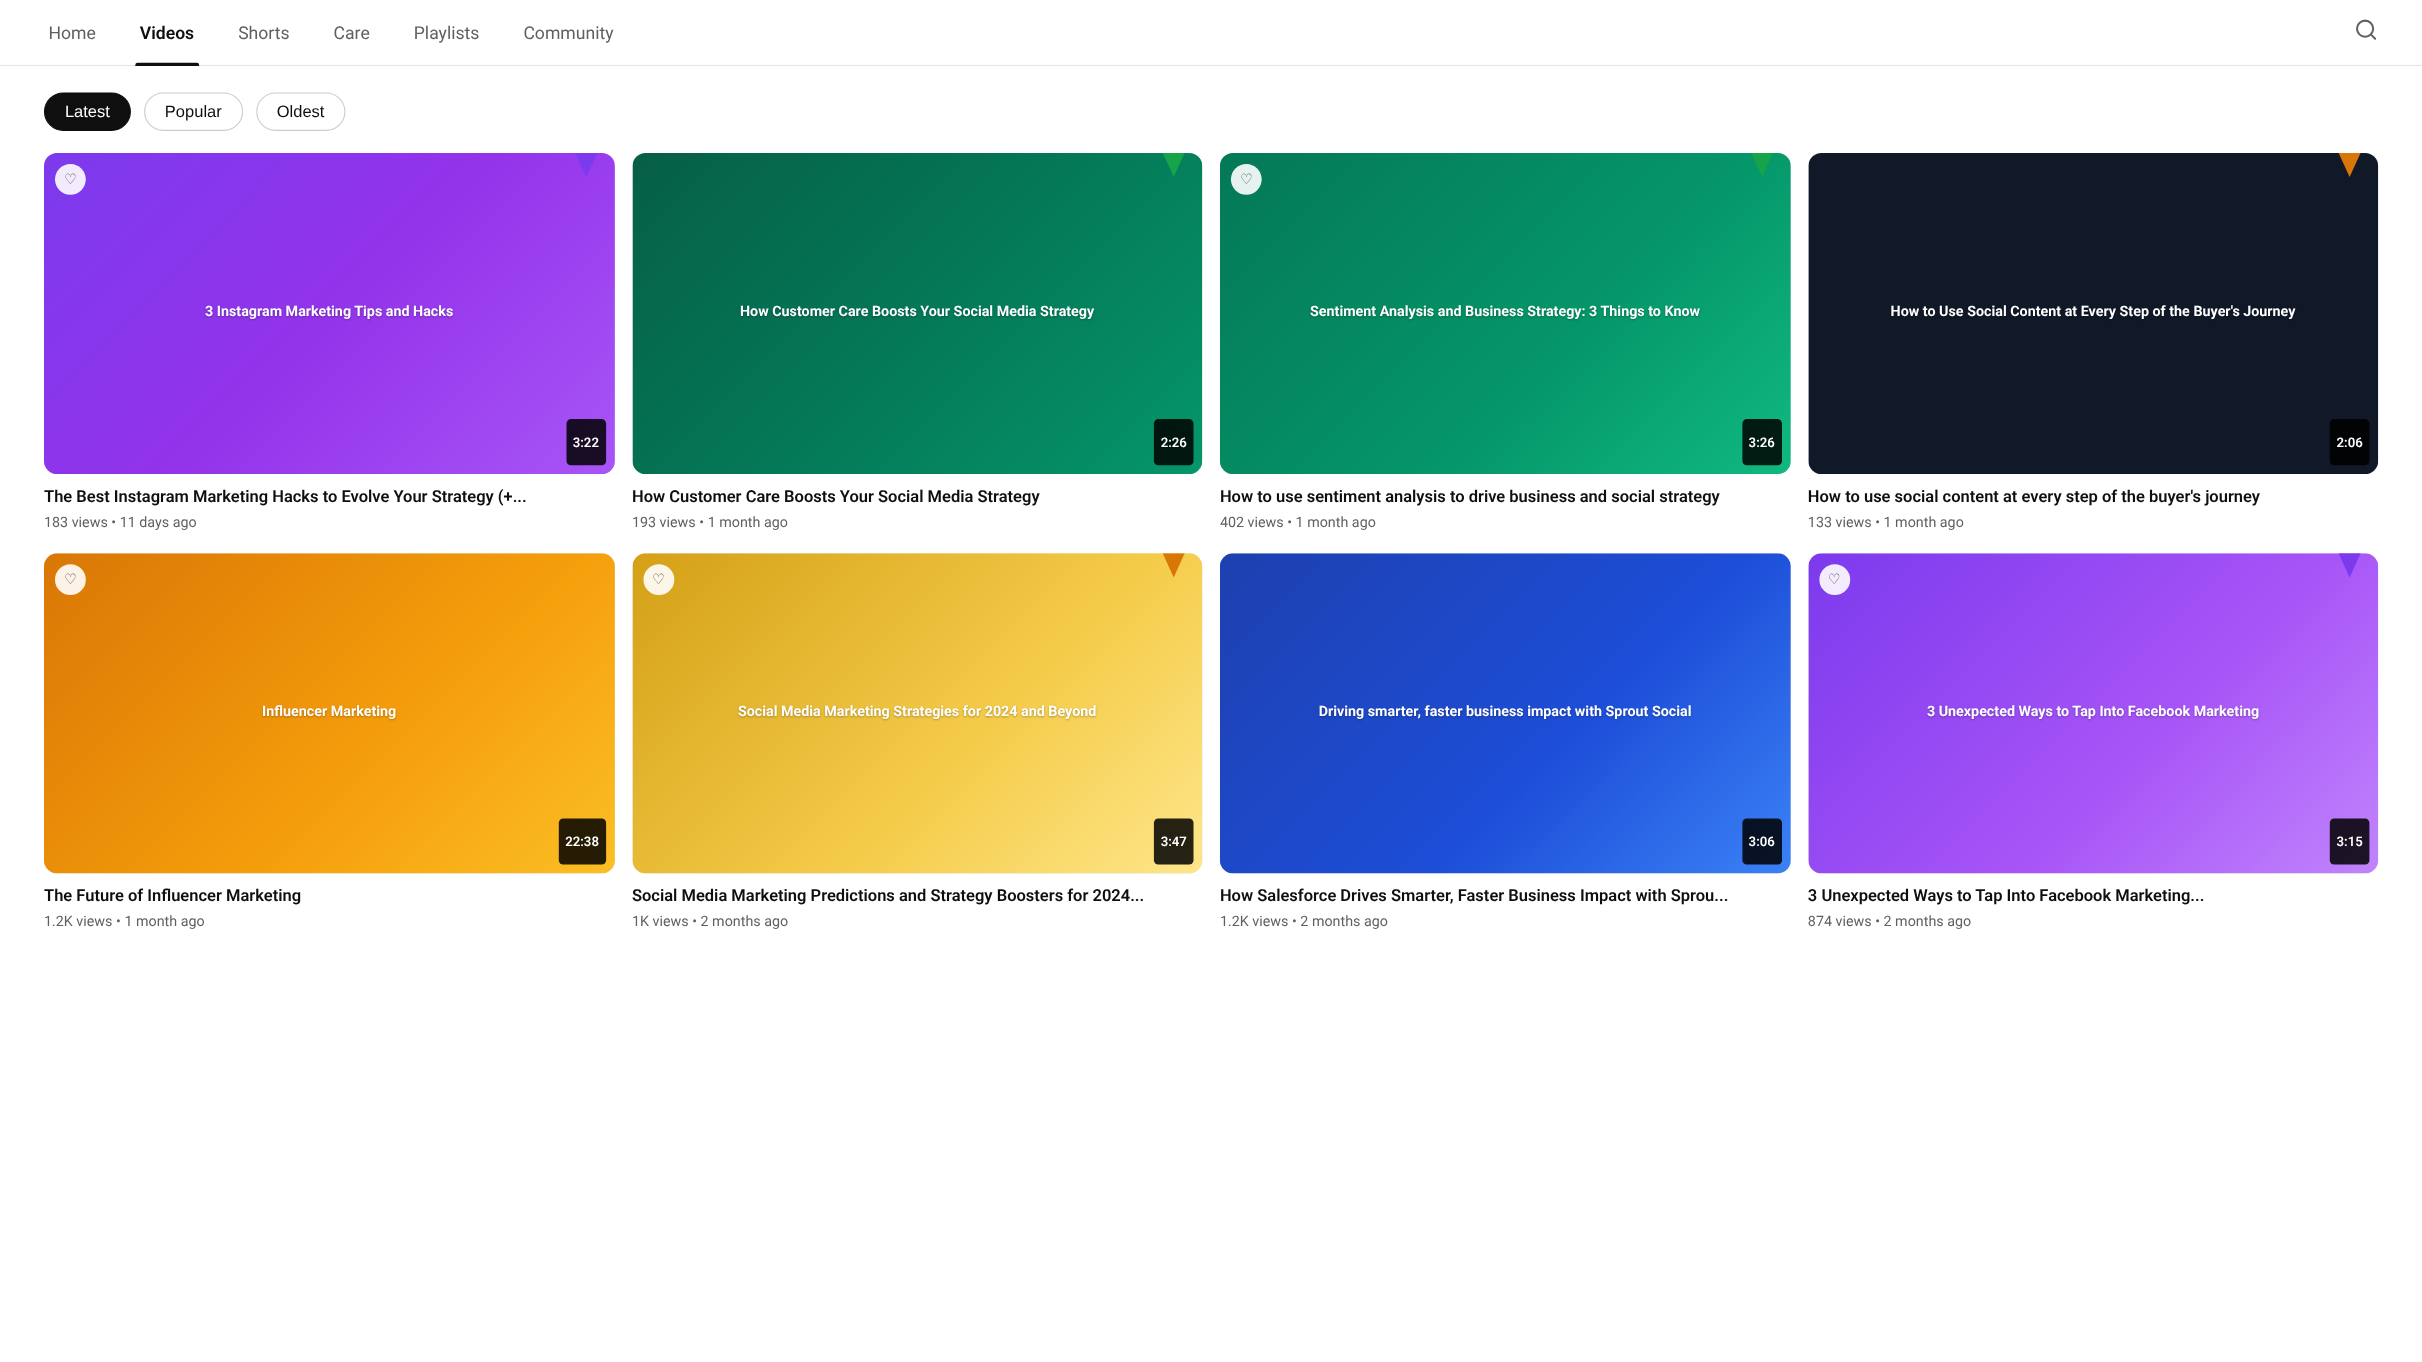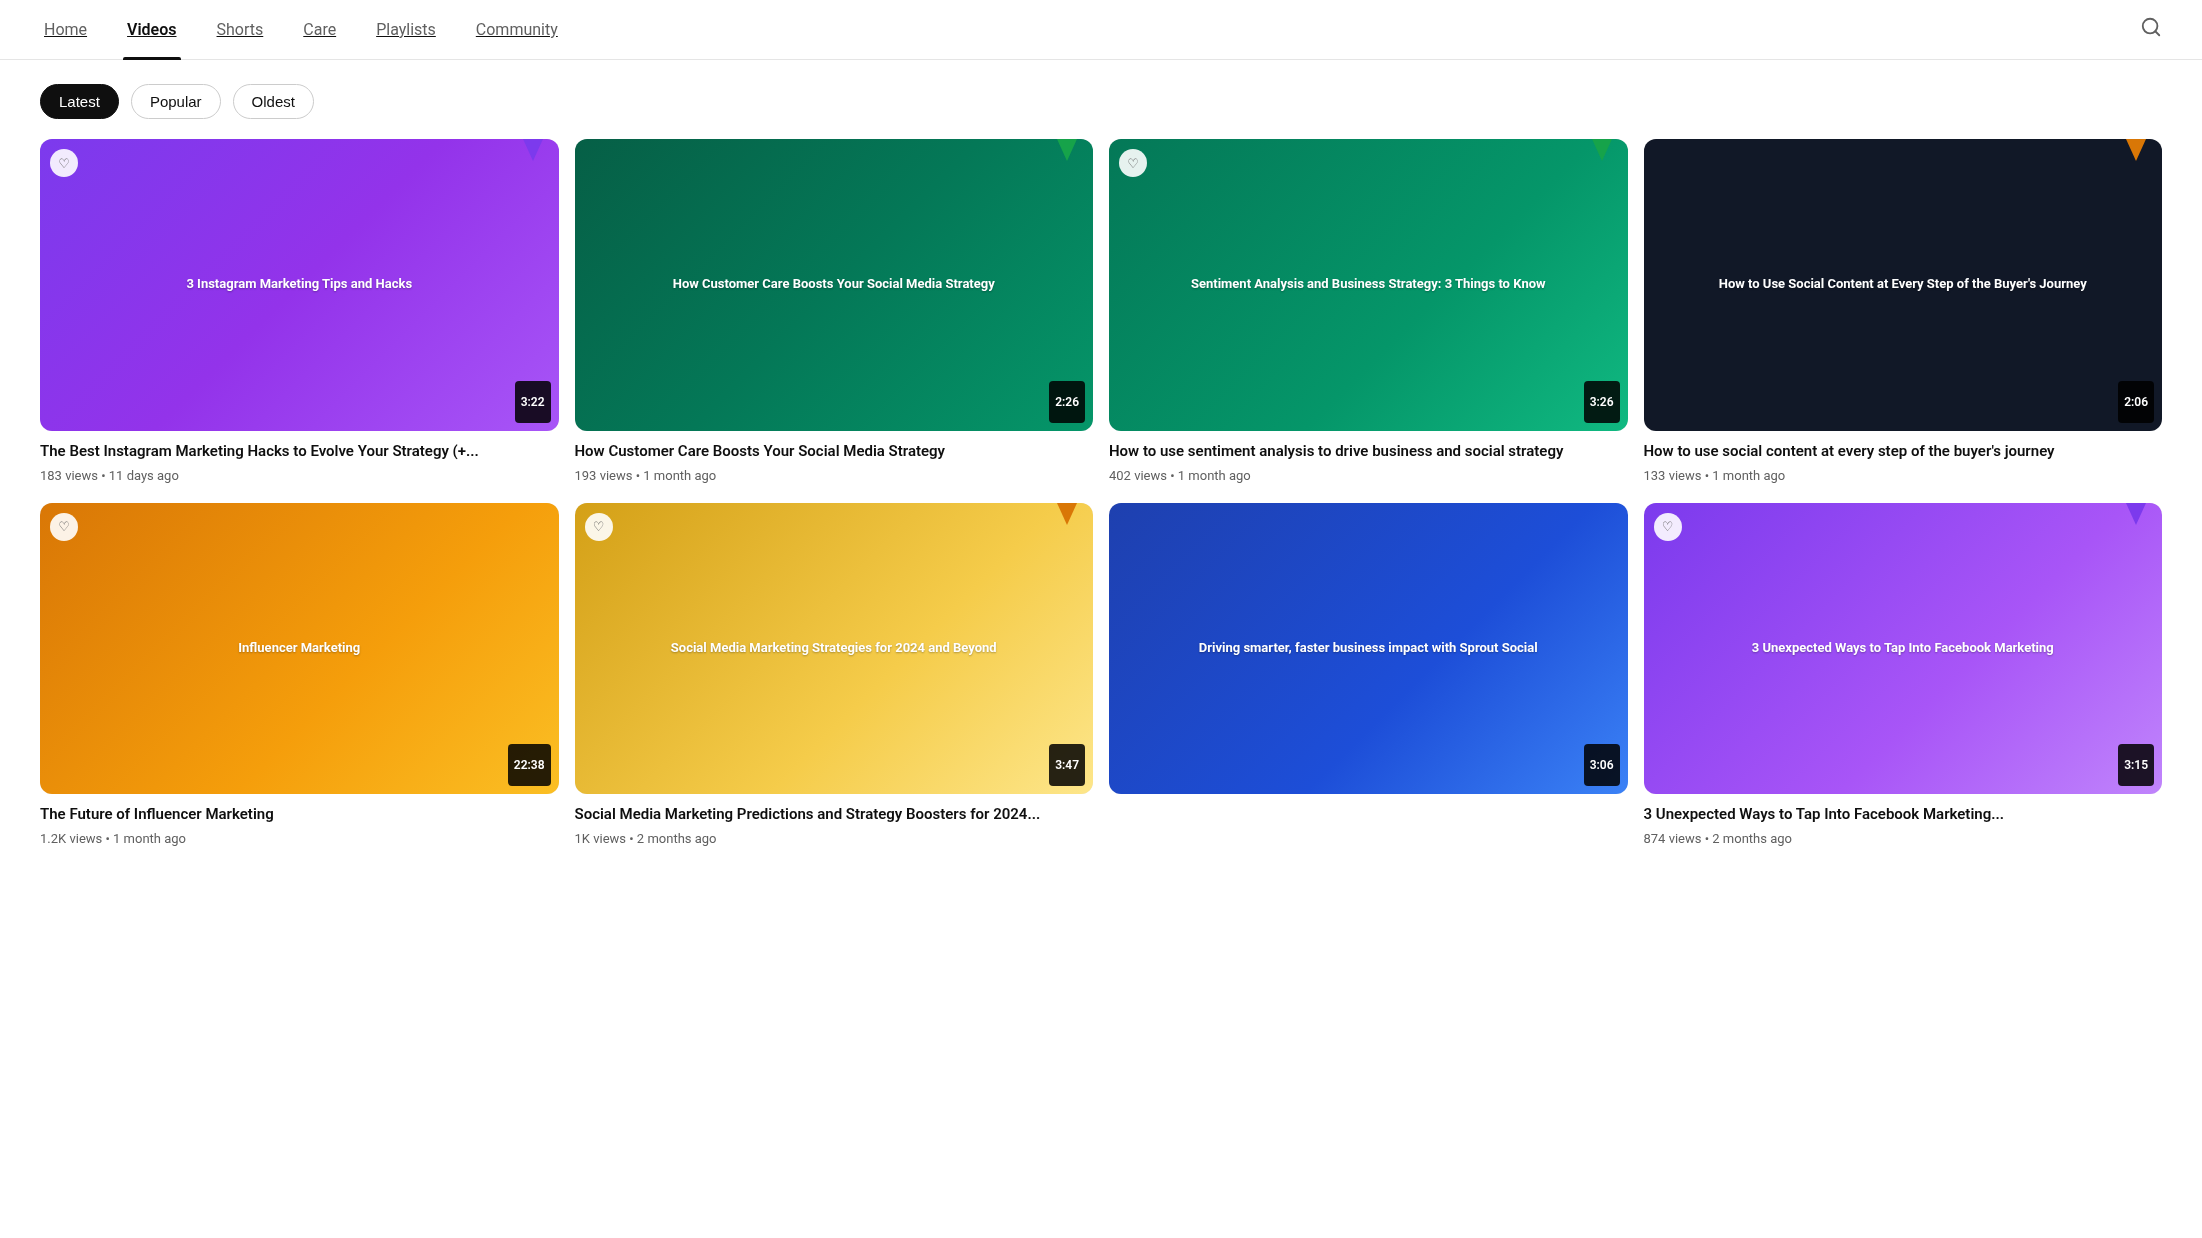--- a/index.html
+++ b/index.html
@@ -6,21 +6,20 @@
     body { font-family: -apple-system, BlinkMacSystemFont, 'Segoe UI', Roboto, Arial, sans-serif; background: #fff; color: #0f0f0f; }
 
     
     .nav-bar {
       display: flex;
       align-items: center;
       padding: 0 40px;
       border-bottom: 1px solid #e5e5e5;
       gap: 32px;
       position: relative;
-      text-decoration: underline;
     }
     .nav-item {
       padding: 20px 4px;
       font-size: 16px;
       color: #606060;
       cursor: pointer;
       white-space: nowrap;
       position: relative;
       text-decoration: none;
     }
@@ -286,20 +285,24 @@
     </div>
   </div>
     <div class="video-card">
     <div class="thumbnail-wrapper">
       <div class="thumbnail-bg thumb-7">
         <div class="thumb-text">Driving smarter, faster business impact with Sprout Social</div>
       </div>
 
       <div class="duration-badge">3:06</div>
     </div>
+    <div class="video-info">
+      <div class="video-title">How Salesforce Drives Smarter, Faster Business Impact with Sprou...</div>
+      <div class="video-meta">1.2K views • 2 months ago</div>
+    </div>
   </div>
     <div class="video-card">
     <div class="thumbnail-wrapper">
       <div class="thumbnail-bg thumb-8">
         <div class="thumb-text">3 Unexpected Ways to Tap Into Facebook Marketing</div>
       </div>
       <div class="bookmark-icon bookmark-purple"></div>
       <div class="heart-icon">♡</div>
       <div class="duration-badge">3:15</div>
     </div>

